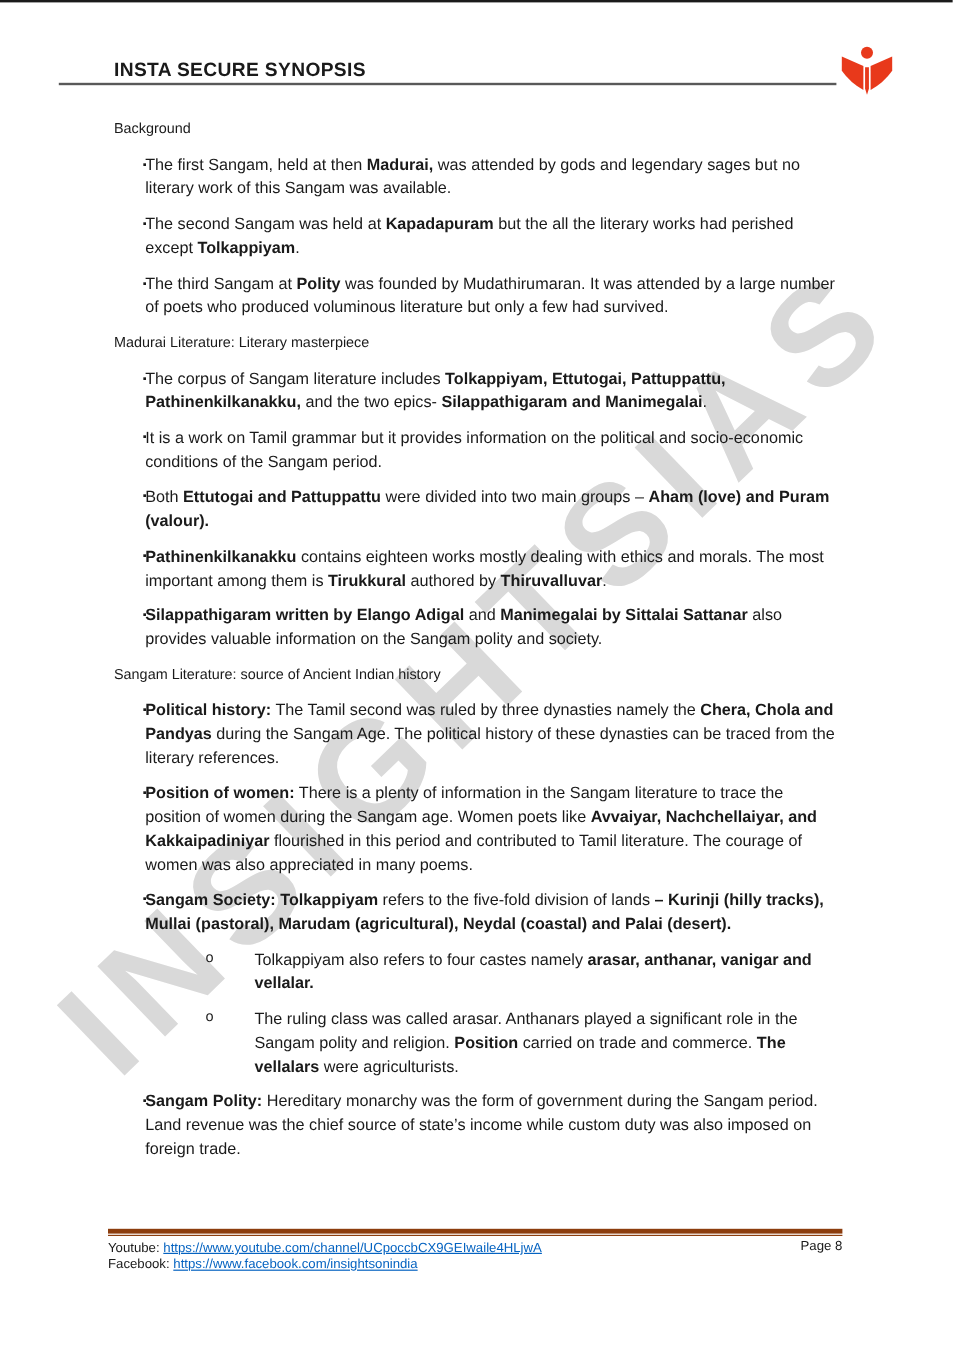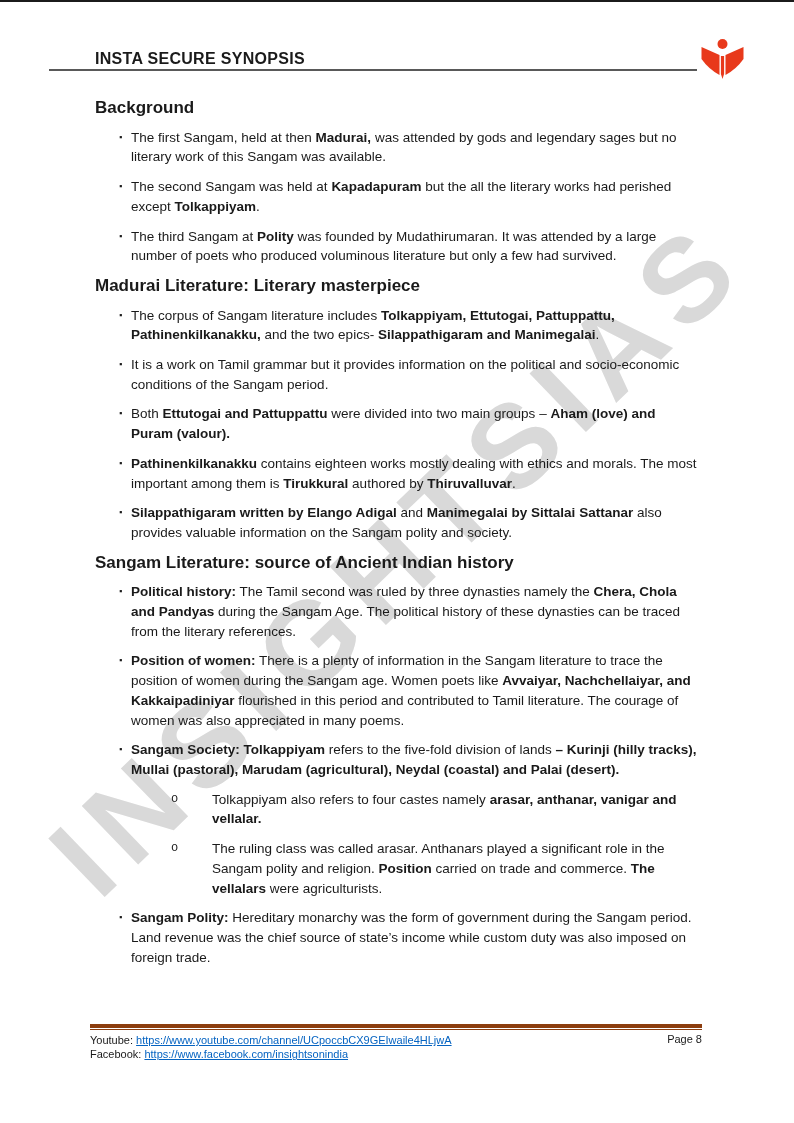--- a/index.html
+++ b/index.html
@@ -26,25 +26,25 @@
     letter-spacing:.3px;z-index:2;
   }
   .hdr-line{
     position:absolute;left:49px;top:67px;width:648px;height:2px;
     background:var(--header_line);z-index:1;
   }
   .logo{position:absolute;left:699px;top:36px;width:47px;height:42px;z-index:2;}
   
   .doc{position:absolute;left:95px;top:96px;width:606px;z-index:1;}
   .heading{
-    font-size:17px;font-weight:bold;line-height:19.7px;margin-bottom:10px;
+    font-size:12px;font-weight:normal;line-height:19.7px;margin-bottom:10px;
   }
   .bullet{position:relative;font-size:13.5px;line-height:19.7px;margin-bottom:10px;}
   .bullet .btext{display:block;}
-  .lvl1 .btext{margin-left:36px;}
+  .lvl1 .btext{margin-left:26px;}
   .lvl2 .btext{margin-left:117px;}
   .marker{position:absolute;top:0;}
   .lvl1 .marker{left:24px;font-size:9px;line-height:19.7px;}
   .lvl2 .marker{left:76px;font-family:"Liberation Mono",monospace;font-size:12px;line-height:19.7px;}
   .b{font-weight:bold;}
   
   .footer-band{
     position:absolute;left:90px;top:1022px;width:612px;height:6px;z-index:1;
     border-top:4px solid var(--footer_band);
     border-bottom:1px solid var(--footer_band);

